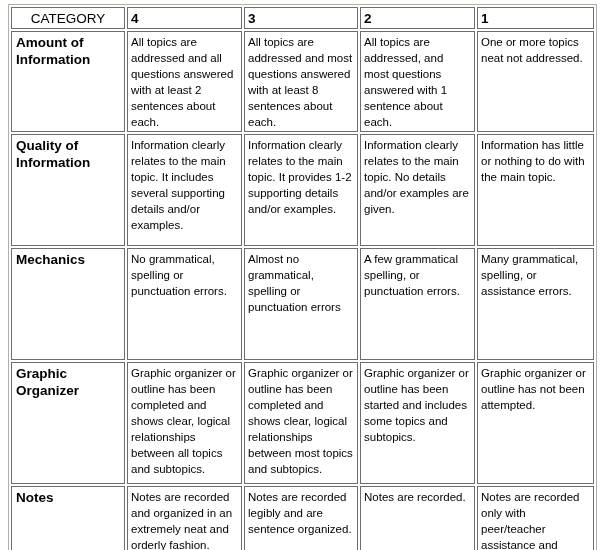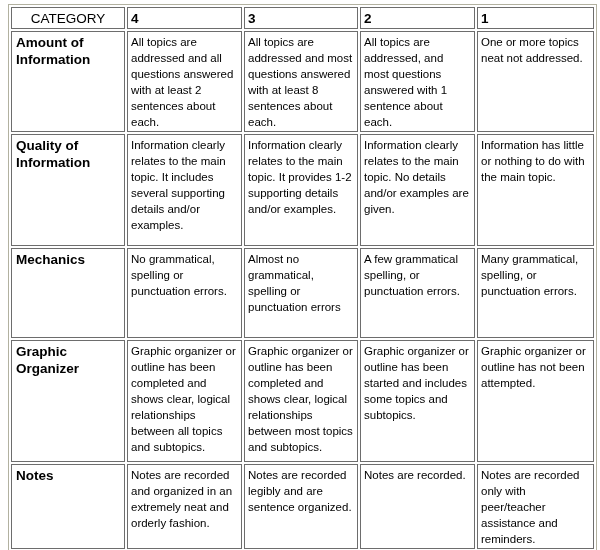--- a/index.html
+++ b/index.html
@@ -57,21 +57,21 @@
     margin-left: 43px;
   }
   td.lvl {
     font-size: 11.5px;
     line-height: 16px;
     vertical-align: top;
     padding: 2px 3px 1px 3px;
   }
   tr.r1 td { height: 96px; }
   tr.r2 td { height: 112px; }
-  tr.r3 td { height: 90px; }
+  tr.r3 td { height: 112px; }
   tr.r4 td { height: 122px; }
   tr.r5 td { height: 80px; }
 </style>
 </head>
 <body>
 
 <div class="rubric-wrap">
   <table class="rubric">
     <colgroup>
       <col style="width:114px">
@@ -102,21 +102,21 @@
         <td class="lvl">Information clearly relates to the main topic. It includes several supporting details and/or examples.</td>
         <td class="lvl">Information clearly relates to the main topic. It provides 1-2 supporting details and/or examples.</td>
         <td class="lvl">Information clearly relates to the main topic. No details and/or examples are given.</td>
         <td class="lvl">Information has little or nothing to do with the main topic.</td>
       </tr>
       <tr class="r3">
         <td class="cat">Mechanics</td>
         <td class="lvl">No grammatical, spelling or punctuation errors.</td>
         <td class="lvl">Almost no grammatical, spelling or punctuation errors</td>
         <td class="lvl">A few grammatical spelling, or punctuation errors.</td>
-        <td class="lvl">Many grammatical, spelling, or punctuation errors.</td>
+        <td class="lvl">Many grammatical, spelling, or assistance errors.</td>
       </tr>
       <tr class="r4">
         <td class="cat">Graphic Organizer</td>
         <td class="lvl">Graphic organizer or outline has been completed and shows clear, logical relationships between all topics and subtopics.</td>
         <td class="lvl">Graphic organizer or outline has been completed and shows clear, logical relationships between most topics and subtopics.</td>
         <td class="lvl">Graphic organizer or outline has been started and includes some topics and subtopics.</td>
         <td class="lvl">Graphic organizer or outline has not been attempted.</td>
       </tr>
       <tr class="r5">
         <td class="cat">Notes</td>

